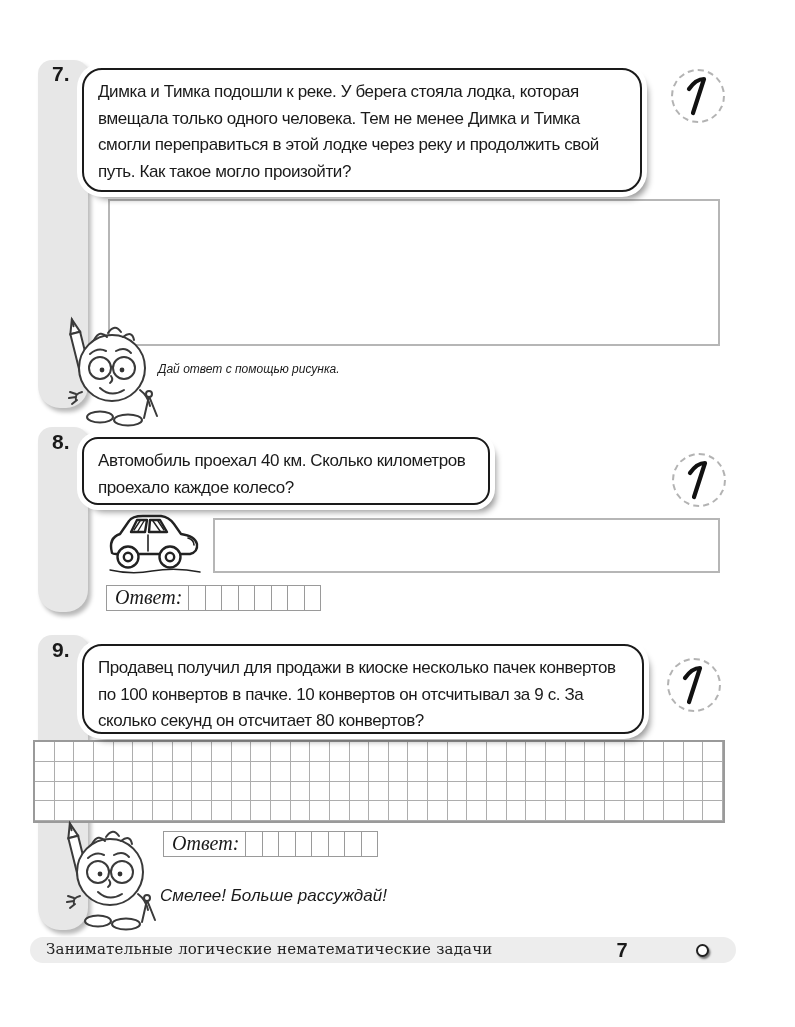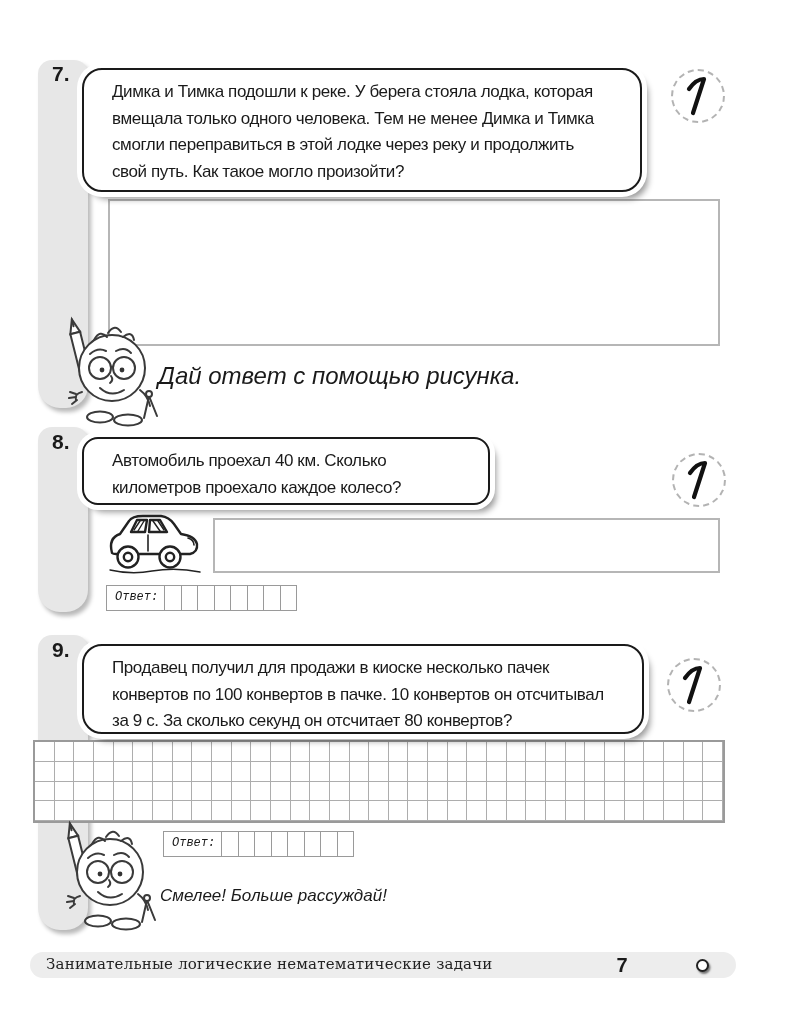--- a/index.html
+++ b/index.html
@@ -9,52 +9,52 @@
   
   .rail{position:absolute;background:var(--rail,#e7e7e7);
         border-radius:14px 14px 22px 22px;
         box-shadow:3px 4px 4px rgba(0,0,0,0.28);}
   .tasknum{position:absolute;font-weight:bold;font-size:21px;z-index:5;}
 
   
   .bubble{position:absolute;background:#fff;border:2.5px solid #1a1a1a;
           border-radius:20px;z-index:4;
           box-shadow:0 0 0 5px #ffffff,6px 7px 6px rgba(0,0,0,0.40);}
-  .bubble p{margin:0;padding:9px 28px;font-size:17px;line-height:26.5px;
+  .bubble p{margin:0;padding:9px 14px;font-size:17px;line-height:26.5px;
             letter-spacing:-0.4px;}
 
   
   .pts{position:absolute;width:50px;height:50px;border:2px dashed #b3b3b3;
        border-radius:50%;display:flex;align-items:center;justify-content:center;z-index:3;}
   .pts svg{display:block;}
 
   
   .whitebox{position:absolute;background:#fff;border:2px solid #b6b6b6;z-index:3;}
 
   
   .ansstrip{position:absolute;display:flex;background:#fff;
             border:1.5px solid #9a9a9a;height:24px;z-index:6;}
-  .anslabel{font-family:Liberation Mono, monospace;font-style:italic;font-size:12px;
+  .anslabel{font-family:Liberation Serif, serif;font-style:italic;font-size:20px;
             line-height:23px;padding:0 6px 0 8px;white-space:nowrap;}
   .anscell{width:15.5px;border-left:1px solid #9a9a9a;}
 
   
   .sqgrid{position:absolute;display:grid;background:#fff;
           border:2px solid #9a9a9a;z-index:2;}
   .sqcell{border-right:1px solid #adadad;border-bottom:1px solid #adadad;}
 
   
-  .instr{position:absolute;font-style:italic;font-size:24px;z-index:5;white-space:nowrap;}
+  .instr{position:absolute;font-style:italic;font-size:12px;z-index:5;white-space:nowrap;}
 
   
   .mascot,.car{position:absolute;z-index:6;}
 
   
   .footerbar{position:absolute;left:30px;top:937px;width:706px;height:26px;
-             background:var(--footerbar,#ededed);border-radius:13px;z-index:7;margin-top:15px;}
+             background:var(--footerbar,#ededed);border-radius:13px;z-index:7;}
   .footertitle{position:absolute;left:16px;top:3px;font-family:"DejaVu Serif",serif;
                font-size:15px;letter-spacing:0.2px;color:#222;}
   .pageno{position:absolute;left:572px;top:0;width:40px;text-align:center;
           font-weight:bold;font-size:20px;line-height:26px;}
   .ring{position:absolute;left:666px;top:7px;width:9px;height:9px;border:2px solid #222;
         border-radius:50%;background:#fff;box-shadow:1.5px 2px 2px rgba(0,0,0,0.5);}
 </style>
 </head>
 <body>
 

